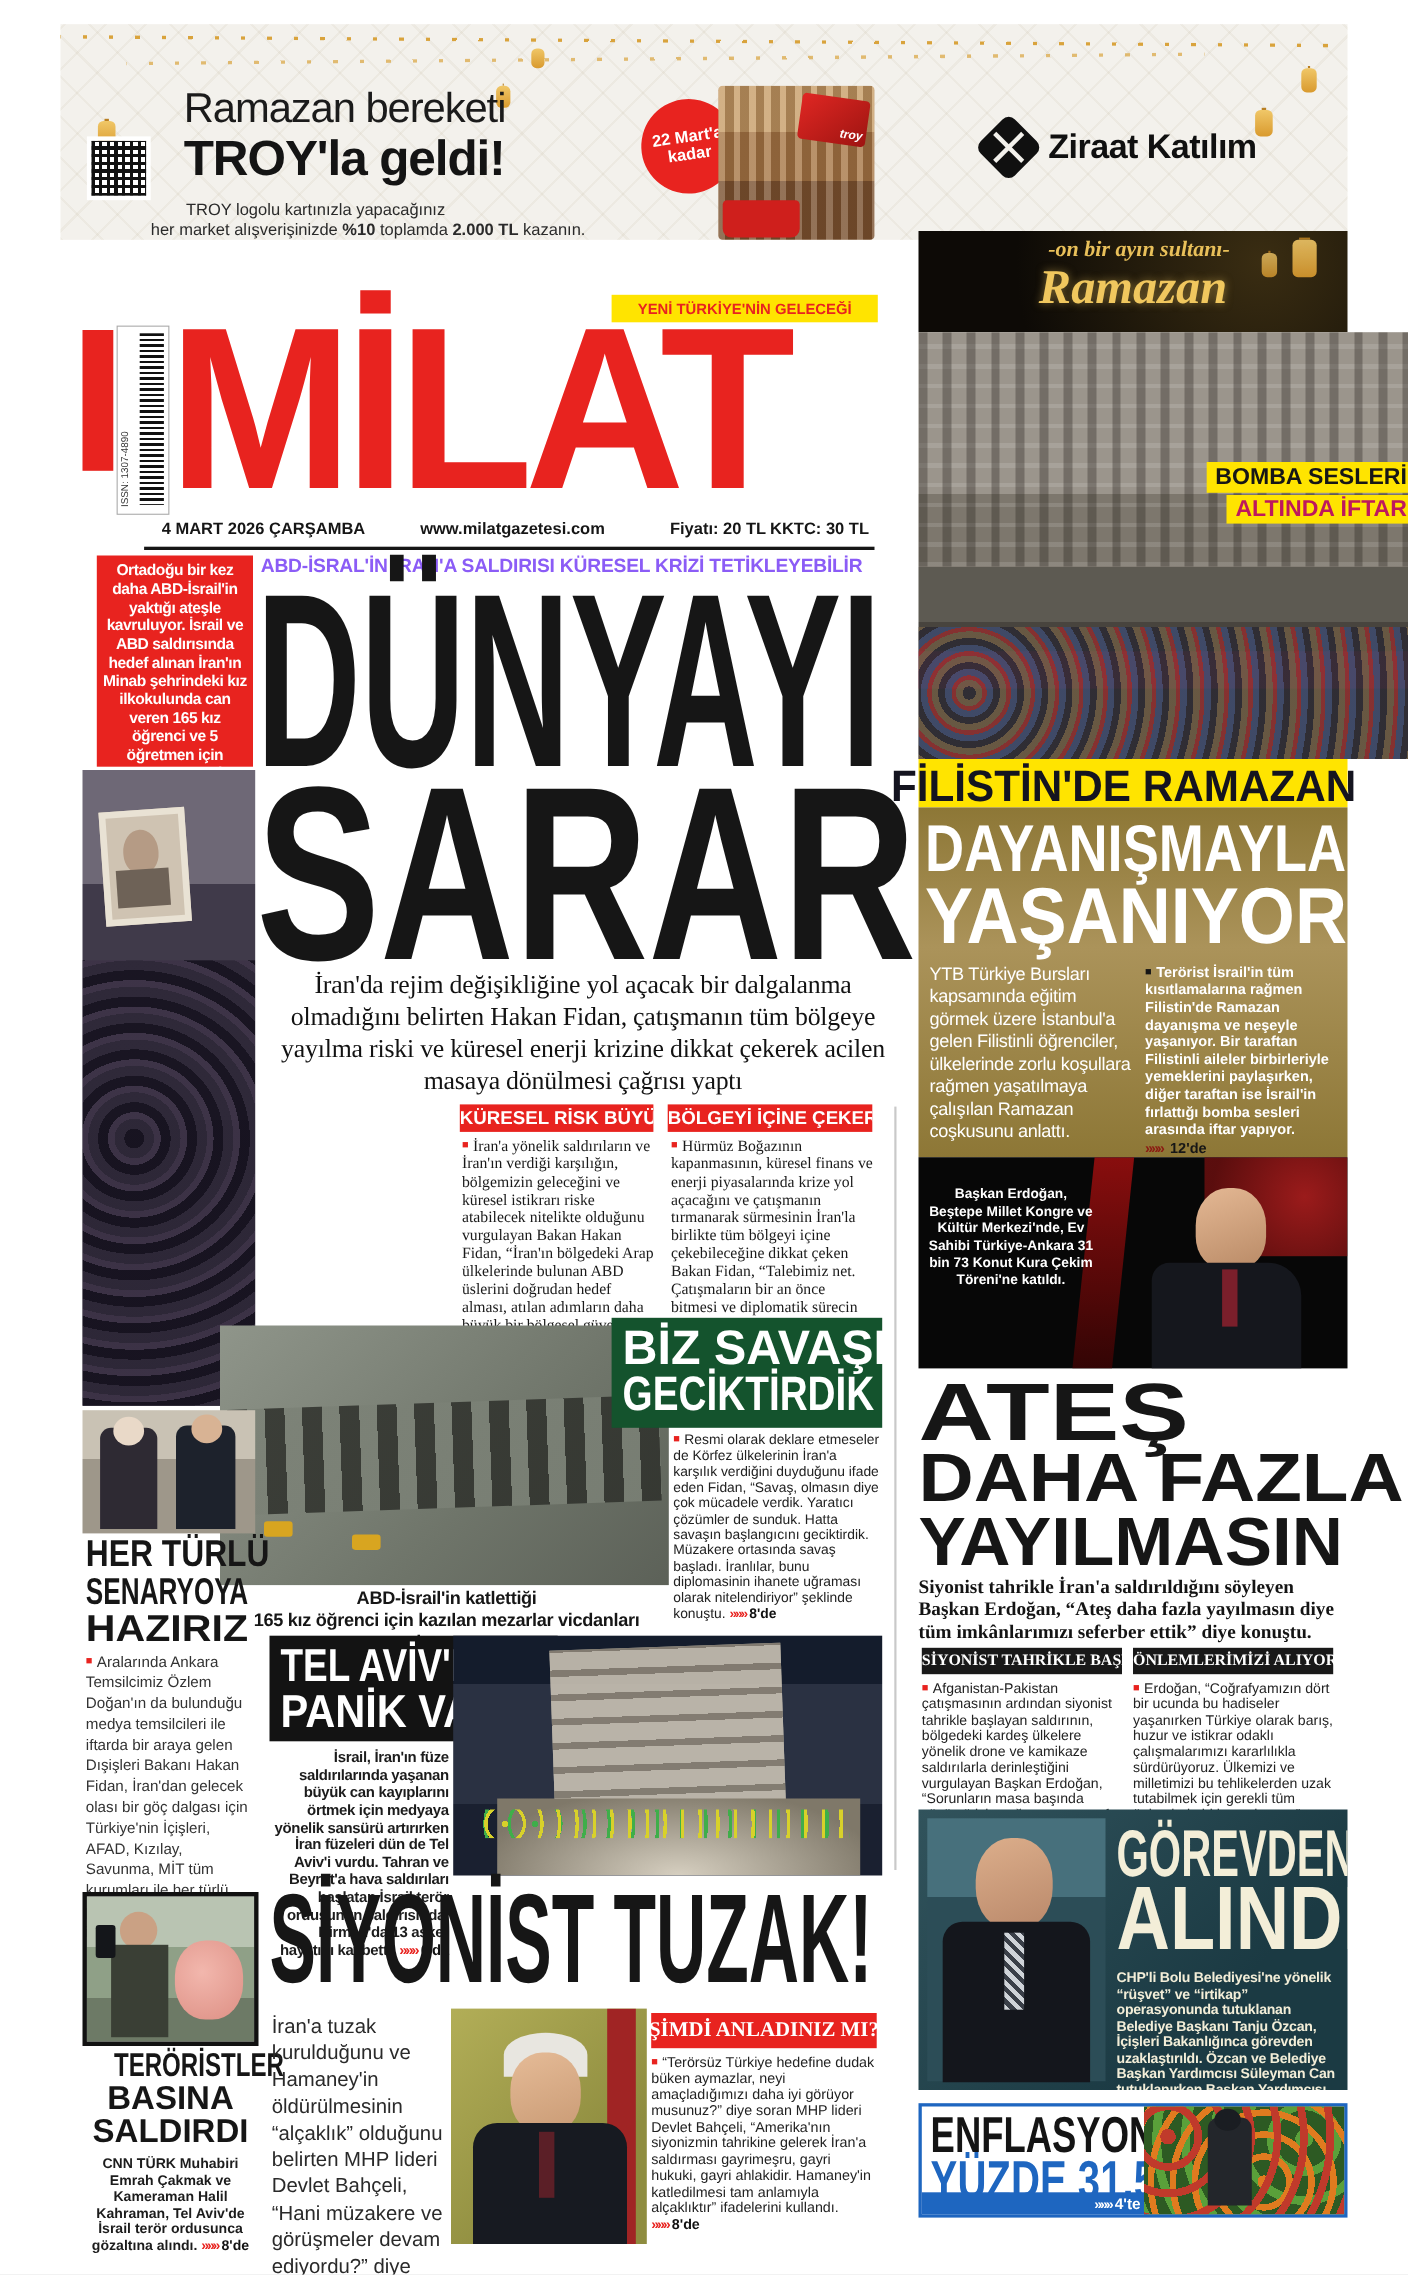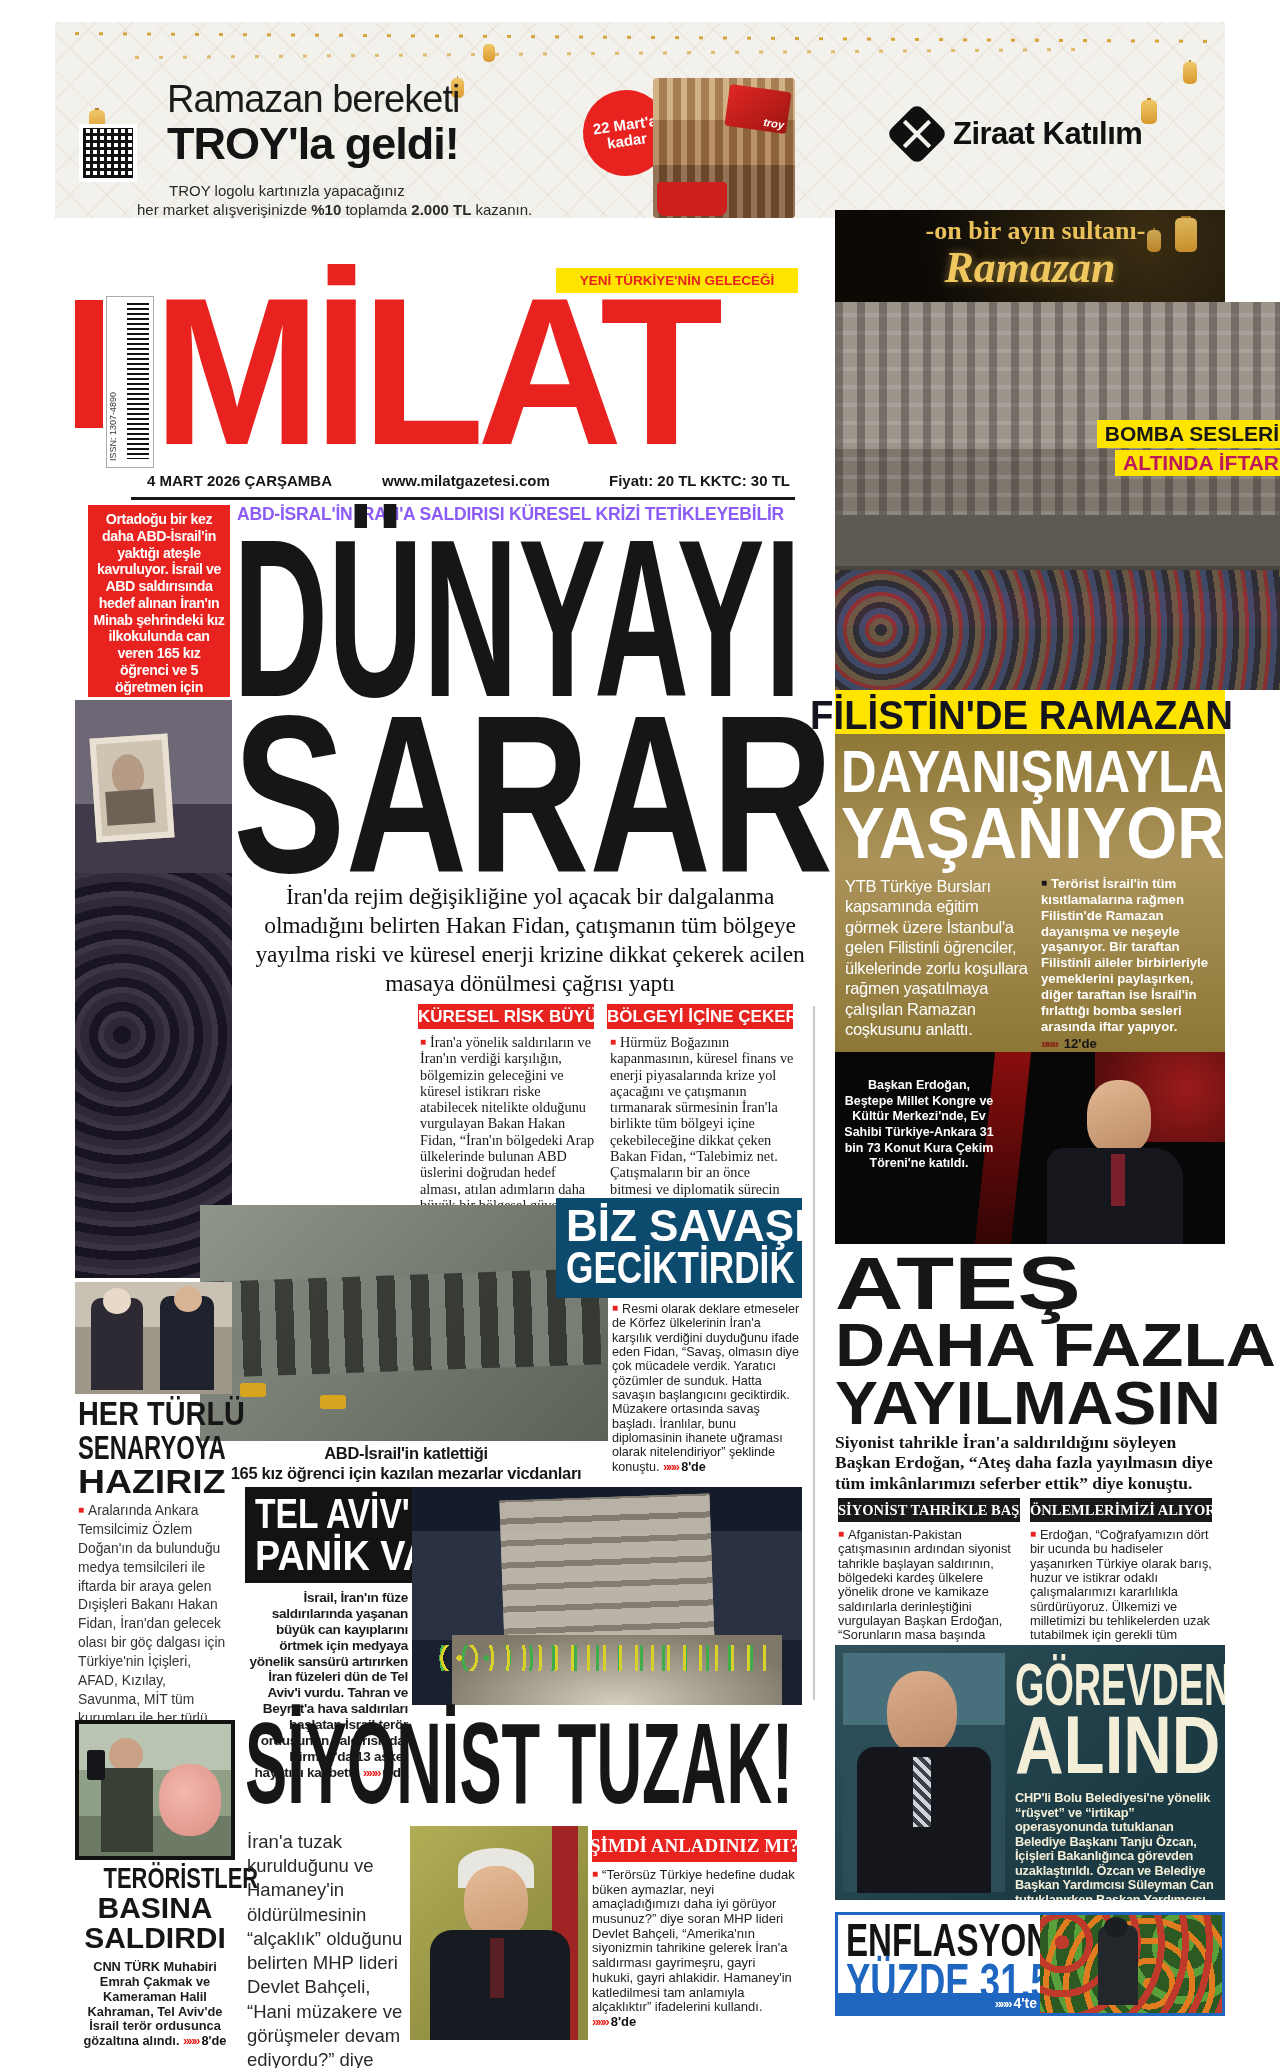--- a/index.html
+++ b/index.html
@@ -91,21 +91,21 @@
     <span class="abs" style="left:72px;">4 MART 2026 ÇARŞAMBA</span>
     <span class="abs" style="left:307px;">www.milatgazetesi.com</span>
     <span class="abs" style="left:534px;">Fiyatı: 20 TL</span>
     <span class="abs" style="left:625px;">KKTC: 30 TL</span>
   </div>
   <div class="abs" style="left:131px;top:497px;width:664px;height:3px;background:#161616;"></div>
 
   <div class="abs" style="left:835px;top:210px;width:390px;height:92px;background:radial-gradient(circle at 80% 30%,#3a2d12,#0d0a06 70%);overflow:hidden;">
     <div class="lantern" style="right:28px;top:8px;left:auto;width:22px;height:34px;opacity:.9;"></div>
     <div class="lantern" style="right:64px;top:20px;left:auto;width:14px;height:22px;opacity:.8;"></div>
-    <div class="ctr" style="padding-top:6px;color:#e9c05a;font-size:26px;font-weight:600;font-family:'Liberation Serif',serif;margin-left:11px;">-on bir ayın sultanı-</div>
+    <div class="ctr" style="padding-top:6px;color:#e9c05a;font-size:20px;font-style:italic;font-weight:600;font-family:'Liberation Serif',serif;margin-left:11px;">-on bir ayın sultanı-</div>
     <div class="ctr" style="color:#f0c75e;font-size:44px;font-weight:700;font-style:italic;font-family:'Liberation Serif',serif;line-height:1;text-shadow:0 0 8px rgba(240,200,94,.5);">Ramazan</div>
   </div>
   <div class="abs" style="left:835px;top:302px;width:460px;height:388px;overflow:hidden;
               background:linear-gradient(180deg,#9b958c 0 38%,#7d776d 38% 55%,#5d5a52 55% 68%,#48443e 68% 100%);">
     <div class="abs" style="left:0;top:0;width:100%;height:55%;
          background:repeating-linear-gradient(90deg,rgba(40,35,30,.35) 0 8px,transparent 8px 22px),repeating-linear-gradient(0deg,rgba(255,255,255,.12) 0 4px,transparent 4px 18px);"></div>
     <div class="abs" style="left:0;bottom:64px;width:100%;height:34px;background:#b43a67;opacity:.85;"></div>
     <div class="abs" style="left:0;bottom:0;width:100%;height:120px;
          background:repeating-radial-gradient(circle at 10% 50%,#2d2b33 0 6px,#6b5a43 6px 12px,#8c2f2f 12px 16px,#3e4a6b 16px 22px);opacity:.9;"></div>
     <div class="abs rt" style="right:8px;top:118px;">
@@ -214,21 +214,21 @@
     <span class="bullet">■</span><span>Erdoğan, “Coğrafyamızın dört bir ucunda bu hadiseler yaşanırken Türkiye olarak barış, huzur ve istikrar odaklı çalışmalarımızı kararlılıkla sürdürüyoruz. Ülkemizi ve milletimizi bu tehlikelerden uzak tutabilmek için gerekli tüm önlemleri aldık ve alıyoruz” ifadelerini kullandı.</span>
     <span class="arr">»»»</span><span class="pref">9'da</span>
   </div>
 
   <div class="abs" style="left:200px;top:1205px;width:408px;height:236px;overflow:hidden;background:linear-gradient(135deg,#8f958a,#6f756a 60%,#5c6158);">
     <div class="abs" style="left:8px;top:70px;width:392px;height:96px;background:
          repeating-linear-gradient(90deg,#2e302b 0 18px,#7b8176 18px 34px);opacity:.85;transform:rotate(-2deg);"></div>
     <div class="abs" style="left:40px;top:178px;width:26px;height:14px;background:#d8a520;border-radius:3px;"></div>
     <div class="abs" style="left:120px;top:190px;width:26px;height:14px;background:#d8a520;border-radius:3px;"></div>
   </div>
-  <div class="abs red-box" style="left:556px;top:1198px;width:246px;height:100px;background:#0c4a6e;padding:8px 0 0 10px;box-sizing:border-box;">
+  <div class="abs red-box" style="left:556px;top:1198px;width:246px;height:100px;background:#14532d;padding:8px 0 0 10px;box-sizing:border-box;">
     <div class="hl wh" style="font-size:44px;">
       <span class="sq">BİZ SAVAŞI</span>
     </div>
     <div class="hl wh" style="font-size:44px;margin-top:2px;">
       <span class="sq" style="transform:scaleX(.8);">GECİKTİRDİK</span>
     </div>
   </div>
   <div class="abs body-sm" style="left:612px;top:1302px;width:190px;font-size:12.6px;line-height:1.14;color:#222;">
     <span class="bullet">■</span><span>Resmi olarak deklare etmeseler de Körfez ülkelerinin İran'a karşılık verdiğini duyduğunu ifade eden Fidan, “Savaş, olmasın diye çok mücadele verdik. Yaratıcı çözümler de sunduk. Hatta savaşın başlangıcını geciktirdik. Müzakere ortasında savaş başladı. İranlılar, bunu diplomasinin ihanete uğraması olarak nitelendiriyor” şeklinde konuştu.</span>
     <span class="arr">»»»</span><span class="pref">8'de</span>

